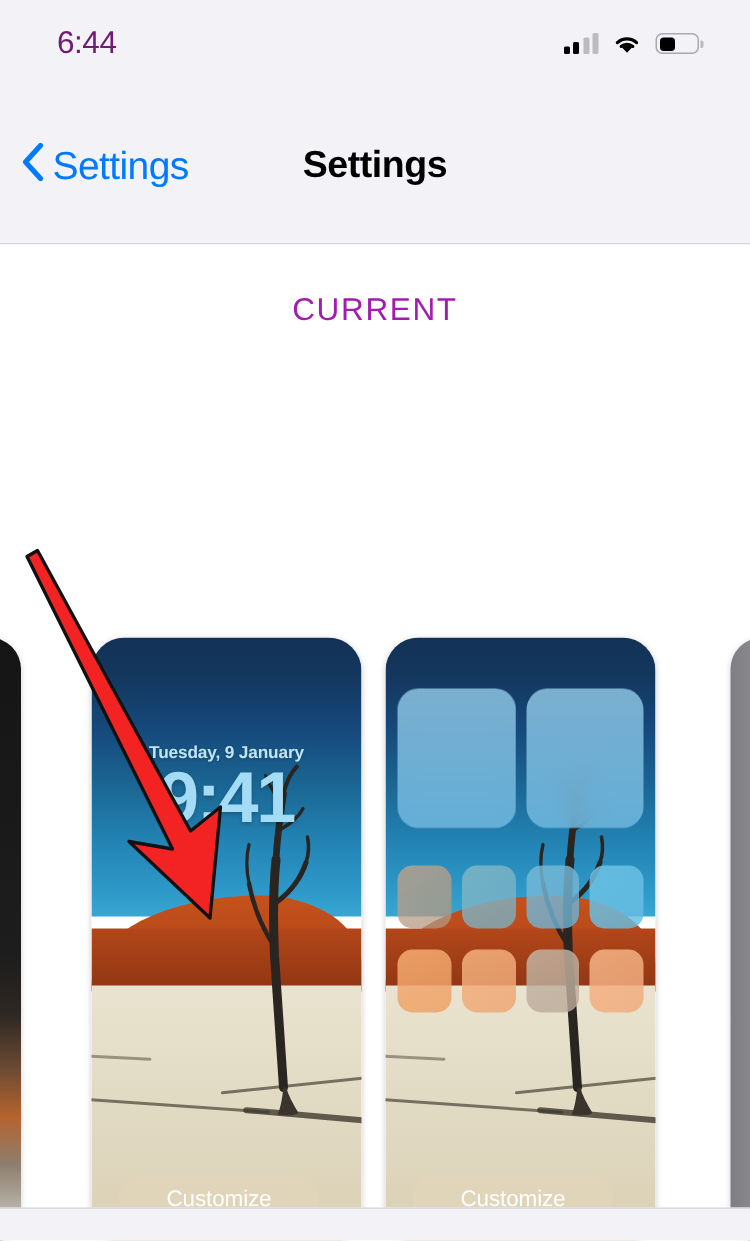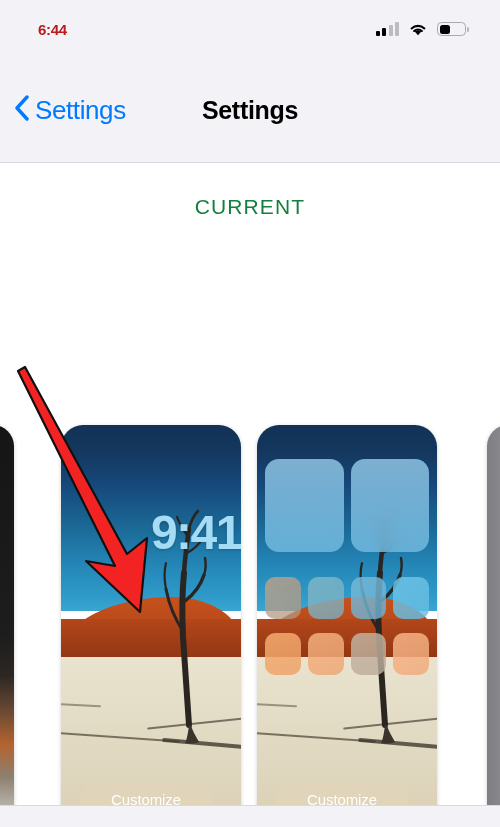--- a/index.html
+++ b/index.html
@@ -11,21 +11,21 @@
     position:relative;
     -webkit-font-smoothing:antialiased;
   }
 
   
   .statusbar{
     height:58px; background:#f2f2f7;
     display:flex; align-items:center; justify-content:space-between;
     padding:0 34px 0 38px;
   }
-  .sb-time{ font-size:15px; font-weight:bold; color:#b91c1c; letter-spacing:-0.3px; }
+  .sb-time{ font-size:21px; font-weight:normal; color:#701a75; letter-spacing:-0.3px; }
   .sb-right{ display:flex; align-items:center; gap:9px; }
   .sig{ display:flex; align-items:flex-end; gap:2.5px; height:13px; }
   .sig i{ width:4px; background:#000; border-radius:1px; display:block; }
   .sig i:nth-child(1){ height:5px; }
   .sig i:nth-child(2){ height:8px; }
   .sig i:nth-child(3){ height:11px; background:#bcbcc0; }
   .sig i:nth-child(4){ height:14px; background:#bcbcc0; }
   .wifi{ width:20px; height:15px; position:relative; }
   .batt{ width:29px; height:14px; border:1.6px solid #aaa9ae; border-radius:4.5px; position:relative; }
   .batt::after{ content:""; position:absolute; right:-4px; top:4px; width:2px; height:5px;
@@ -48,21 +48,21 @@
   .back-label{ font-size:26px; color:#007aff; letter-spacing:-0.4px; }
   .nav-title{
     position:absolute; left:0; right:0; text-align:center;
     font-size:25px; font-weight:bold; color:#000; letter-spacing:-0.3px;
     pointer-events:none;
   }
 
   
   .content{ background:#fff; height:646px; position:relative; }
   .section-title{
-    text-align:center; color:#15803d; font-size:21px;
+    text-align:center; color:#a21caf; font-size:21px;
     letter-spacing:1.1px; padding-top:32px;
   }
 
   
   .carousel{
     position:absolute; top:262px; left:0; right:0;
     height:404px;
   }
   .card{
     position:absolute; top:0; width:180px; height:404px;
@@ -129,21 +129,21 @@
   
   .tree{ position:absolute; left:0; top:0; width:100%; height:100%; }
 
   
   .lock-date{
     position:absolute; top:17.5%; left:0; right:0; text-align:center;
     color:#bfe6f7; font-size:11.5px; font-weight:bold; letter-spacing:-0.1px;
     text-shadow:0 1px 2px rgba(0,0,0,.22);
   }
   .lock-time{
-    position:absolute; top:20.5%; left:0; right:0; text-align:right;
+    position:absolute; top:20.5%; left:0; right:0; text-align:center;
     color:#a5dcf5; font-size:48px; font-weight:bold; letter-spacing:-1.5px;
     line-height:1.05; text-shadow:0 1px 3px rgba(0,0,0,.2);
   }
 
   
   .hs{ position:absolute; inset:0; }
   .widgets{
     position:absolute; top:8.5%; left:4.5%; right:4.5%;
     display:flex; gap:7px; height:23%;
   }
@@ -252,20 +252,21 @@
             <path d="M143 150 C145 144 145 138 144 133" stroke-width="2.4"></path>
             <path d="M122 206 C114 194 108 180 105 164" stroke-width="3"></path>
             <path d="M105 164 C103 154 103 146 105 138" stroke-width="2.2"></path>
             <path d="M128 104 C130 96 133 90 137 86" stroke-width="2.6"></path>
             <path d="M127 112 C122 104 118 98 116 92" stroke-width="2.2"></path>
             <path d="M126 128 C133 124 138 120 141 114" stroke-width="2.2"></path>
           </g>
           <path d="M128 300 C127 308 126 314 124 318 C129 319 134 319 138 317 C134 310 131 305 130 300 Z" fill="#3a342c"></path>
         </svg>
       </div>
+      <div class="lock-date">Tuesday, 9 January</div>
       <div class="lock-time">9:41</div>
       <div class="customize">Customize</div>
     </div>
 
     <div class="card card-home">
       <div class="wall">
         <div class="sky"></div>
         <div class="dune"></div>
         <div class="dune2"></div>
         <div class="pan"></div>

